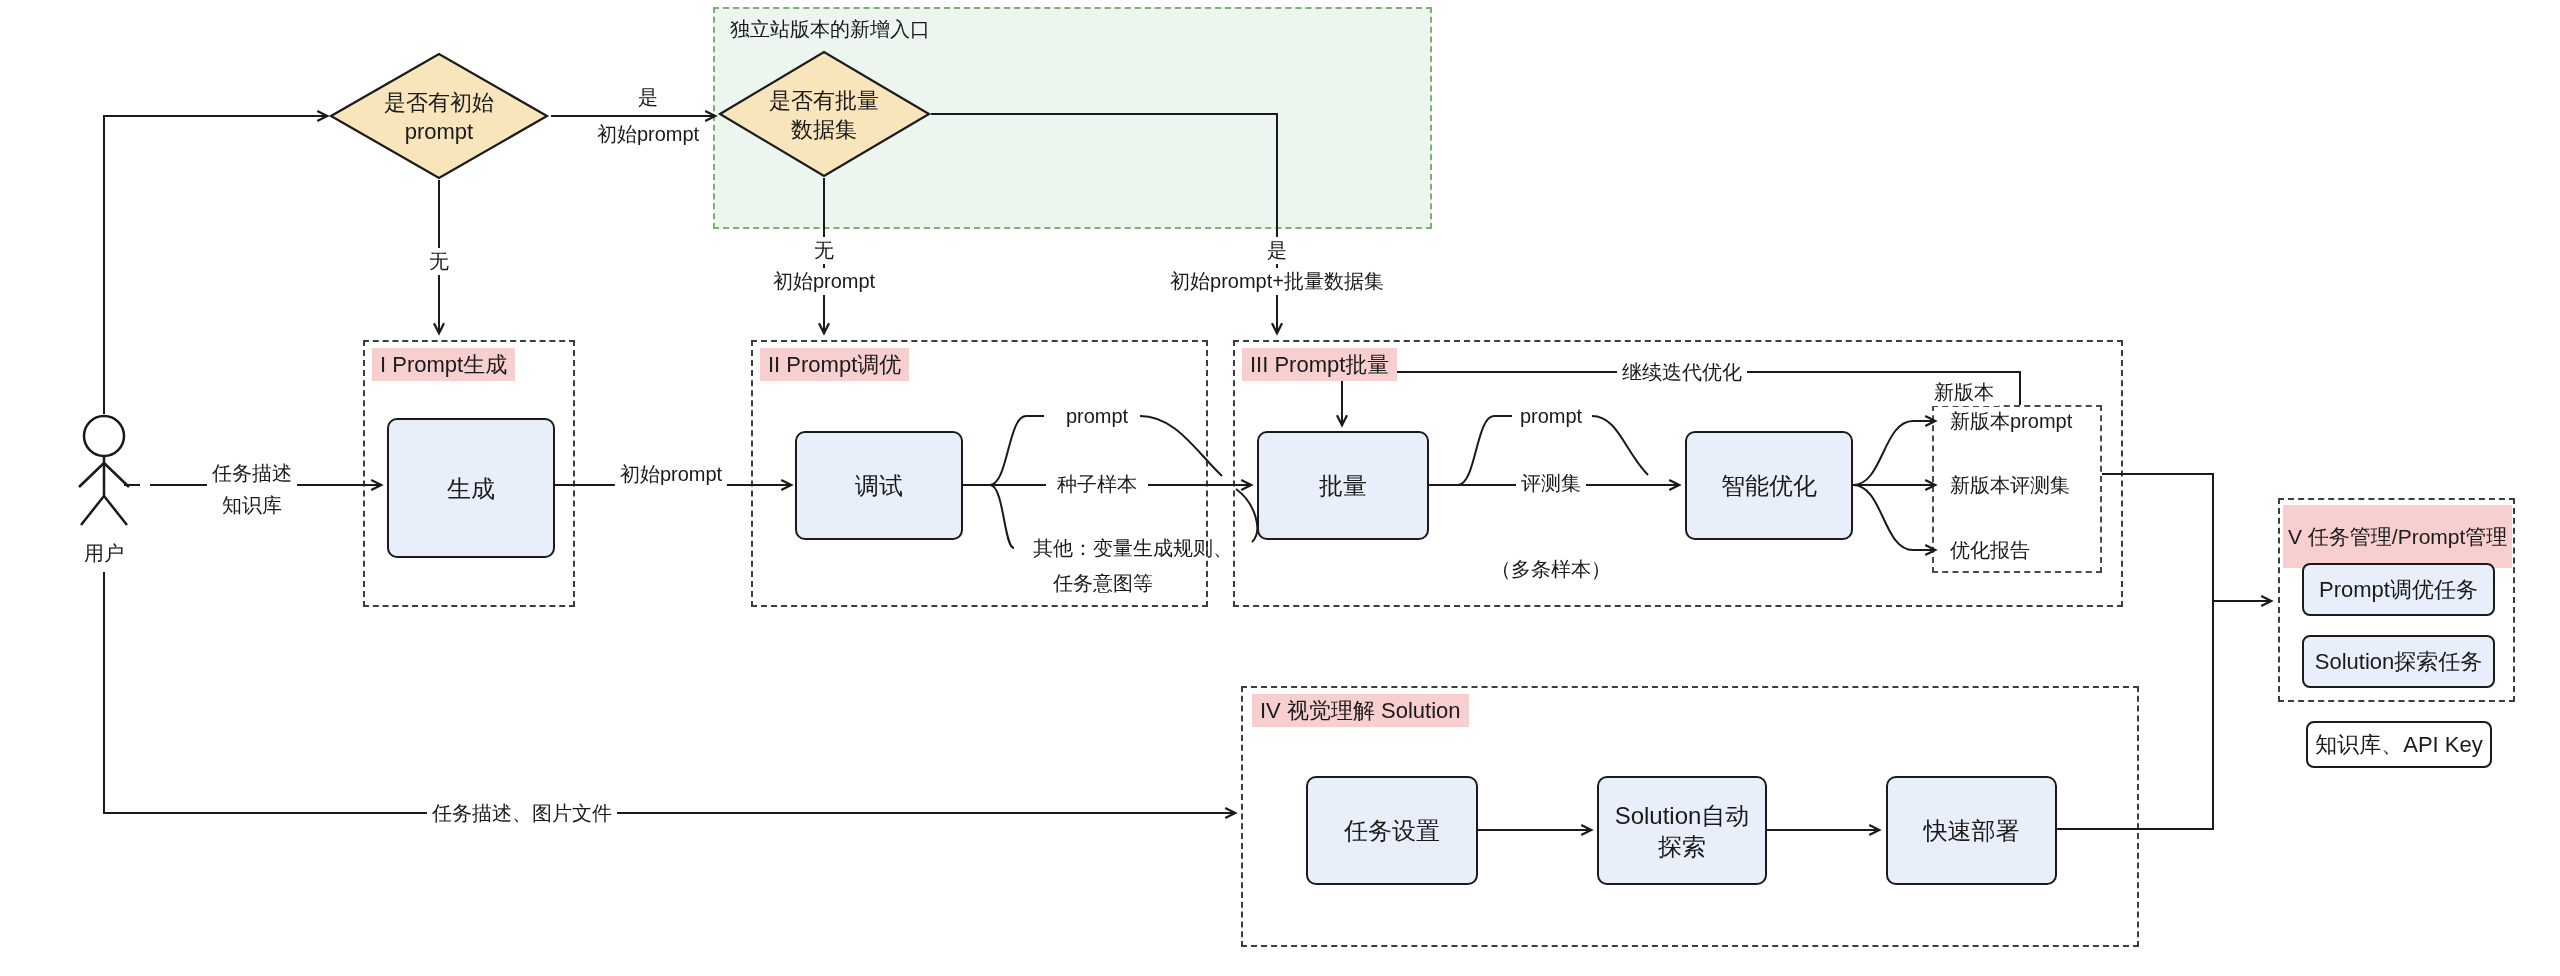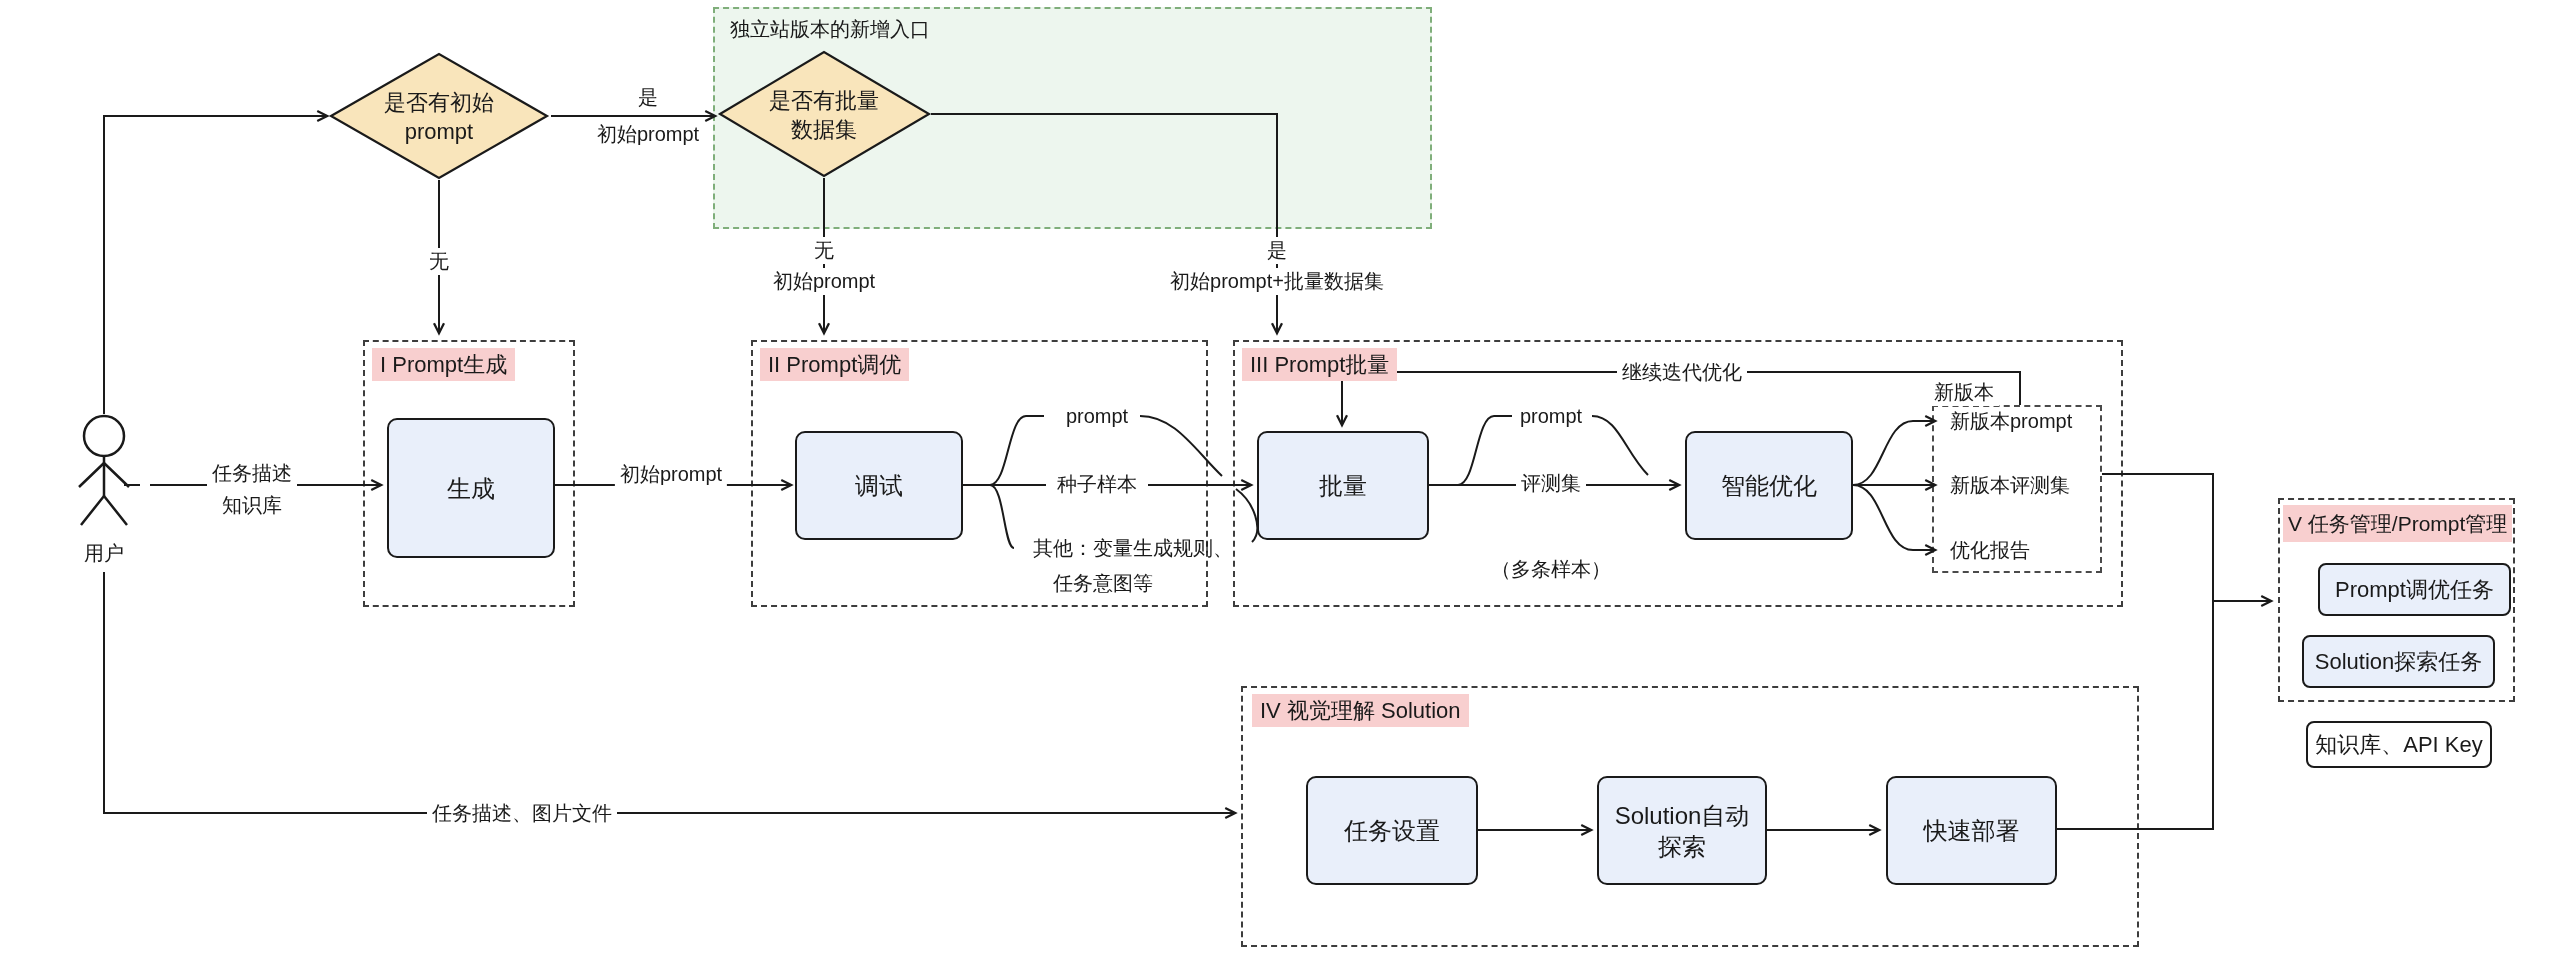--- a/index.html
+++ b/index.html
@@ -114,21 +114,21 @@
   <div class="dtext" style="left:734px; top:84px; width:180px; height:62px;">
     <span>是否有批量</span>
     <span>数据集</span>
   </div>
 
   <div class="lbl lbl-left" style="left:730px; top:16px;">独立站版本的新增入口</div>
   <div class="sec-title" style="left:372px; top:348px;">I Prompt生成</div>
   <div class="sec-title" style="left:760px; top:348px;">II Prompt调优</div>
   <div class="sec-title" style="left:1242px; top:348px;">III Prompt批量</div>
   <div class="sec-title" style="left:1252px; top:694px;">IV 视觉理解 Solution</div>
-  <div class="sec-title" style="left:2283px; top:505px; font-size:21px; padding:5px 5px;">V 任务管理/Prompt管理</div>
+  <div class="sec-title" style="left:2283px; top:505px; font-size:21px; padding:18px 5px;">V 任务管理/Prompt管理</div>
 
   <div class="node" style="left:387px; top:418px; width:168px; height:140px;">
     <span>生成</span>
   </div>
   <div class="node" style="left:795px; top:431px; width:168px; height:109px;">
     <span>调试</span>
   </div>
   <div class="node" style="left:1257px; top:431px; width:172px; height:109px;">
     <span>批量</span>
   </div>
@@ -138,21 +138,21 @@
   <div class="node" style="left:1306px; top:776px; width:172px; height:109px;">
     <span>任务设置</span>
   </div>
   <div class="node" style="left:1597px; top:776px; width:170px; height:109px;">
     <span>Solution自动</span>
     <span>探索</span>
   </div>
   <div class="node" style="left:1886px; top:776px; width:171px; height:109px;">
     <span>快速部署</span>
   </div>
-  <div class="node node-sm" style="left:2302px; top:563px; width:193px; height:53px;margin-left:16px;">
+  <div class="node node-sm" style="left:2302px; top:563px; width:193px; height:53px;">
     <span>Prompt调优任务</span>
   </div>
   <div class="node node-sm" style="left:2302px; top:635px; width:193px; height:53px;align-items:center;">
     <span>Solution探索任务</span>
   </div>
   <div class="node node-sm node-plain" style="left:2306px; top:721px; width:186px; height:47px;">
     <span>知识库、API Key</span>
   </div>
 
   <div class="lbl" style="left:104px; top:540px;">用户</div>

